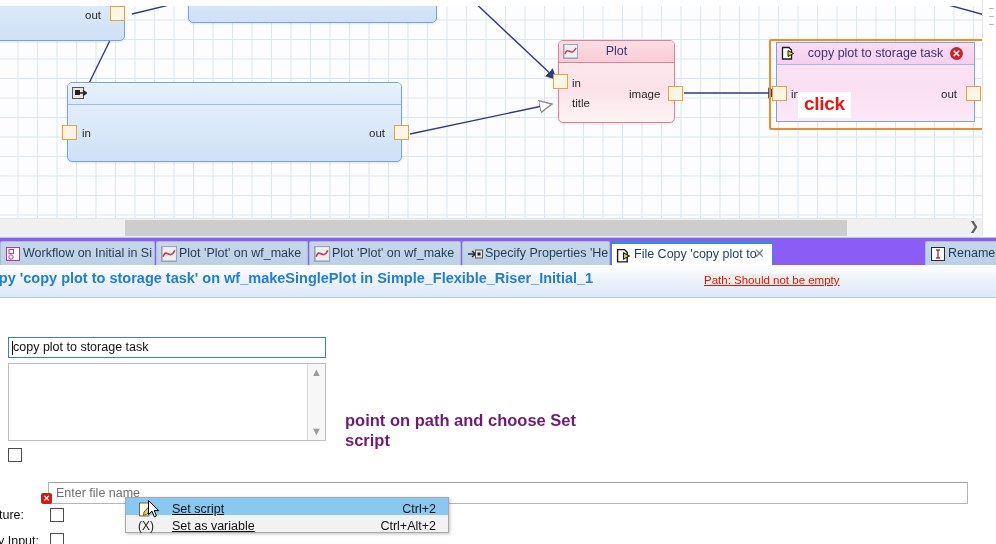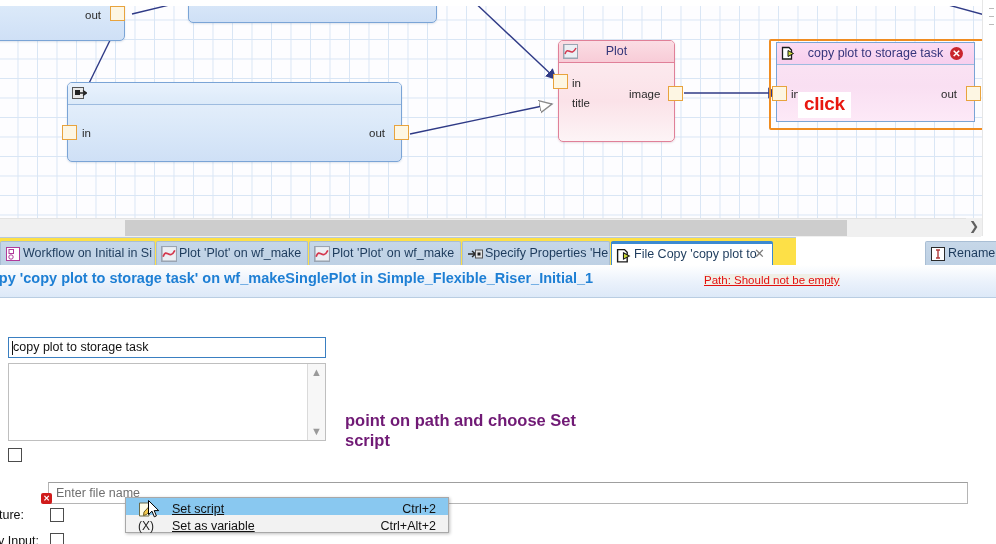--- a/index.html
+++ b/index.html
@@ -62,22 +62,22 @@
     background:#f0f0f0;border-top:1px solid #e3e3e3;}
   #hscroll .thumb{position:absolute;left:125px;top:1px;width:722px;height:16px;
     background:#cdcdcd;}
   #hscroll-right{position:absolute;left:966px;top:218px;width:16px;height:18px;
     background:#f0f0f0;color:#606060;font-size:12px;text-align:center;line-height:17px;}
   #canvas-gap{position:absolute;left:982px;top:0;width:14px;height:236px;background:#ffffff;
      border-left:1px solid #e6e6e6;}
   #canvas-gap .gmark{position:absolute;right:3px;width:5px;height:1px;background:#bbb;}
 
   
-  #tabbar{position:absolute;left:0;top:237px;width:796px;height:28px;
-    background:#fde047;border-top:1px solid #b7c9dc;}
+  #tabbar{position:absolute;left:0;top:237px;width:996px;height:28px;
+    background:#8b5cf6;border-top:1px solid #b7c9dc;}
   .tab{position:absolute;top:3px;height:25px;box-sizing:border-box;
     background:linear-gradient(to bottom,#c6d7e8,#bdd0e4);
     border:1px solid #a9bed4;border-bottom:none;border-radius:2px 2px 0 0;
     font-size:12.5px;color:#1d3b5c;line-height:23px;white-space:nowrap;overflow:hidden;
     padding-left:22px;}
   .tab.active{background:#ffffff;border:1px solid #3c8ad1;border-top:3px solid #3c8ad1;
     border-bottom:none;color:#1d3b5c;line-height:21px;}
   .tab .ticon{position:absolute;left:4px;top:4px;width:16px;height:16px;}
   .tab .tclose{position:absolute;right:6px;top:4px;width:13px;height:13px;
     color:#7a7a7a;font-size:13px;line-height:12px;text-align:center;}
@@ -168,21 +168,21 @@
         </svg>
       </span>
     </div>
     <div class="body" style="height:57px"></div>
   </div>
   <div class="port" style="left:62px;top:119px;"></div>
   <div class="plabel" style="left:82px;top:121px;">in</div>
   <div class="plabel" style="left:369px;top:121px;">out</div>
   <div class="port" style="left:394px;top:119px;"></div>
 
-  <div class="node red" style="left:558px;top:34px;width:117px;height:102px;">
+  <div class="node red" style="left:558px;top:34px;width:117px;height:83px;">
     <div class="hdr">
       <span class="nodeicon">
         <svg width="15" height="15" viewBox="0 0 15 15">
           <rect x="0.5" y="0.5" width="14" height="14" fill="#eceff4" stroke="#9aa4b2"></rect>
           <path d="M1,14 L1,1 M1,14 L14,14" stroke="#9aa4b2" stroke-width="1"></path>
           <path d="M2,10 C5,1 8,14 13,4" stroke="#d4384f" stroke-width="1.5" fill="none"></path>
         </svg>
       </span>
       <span>Plot</span>
     </div>

